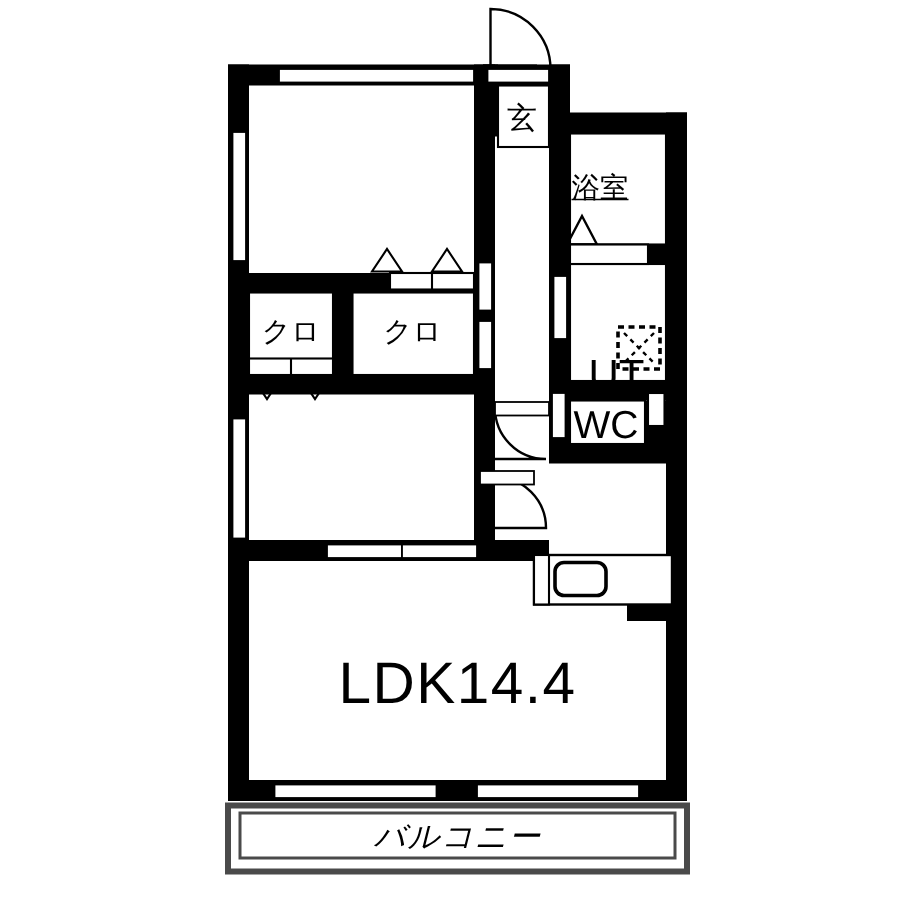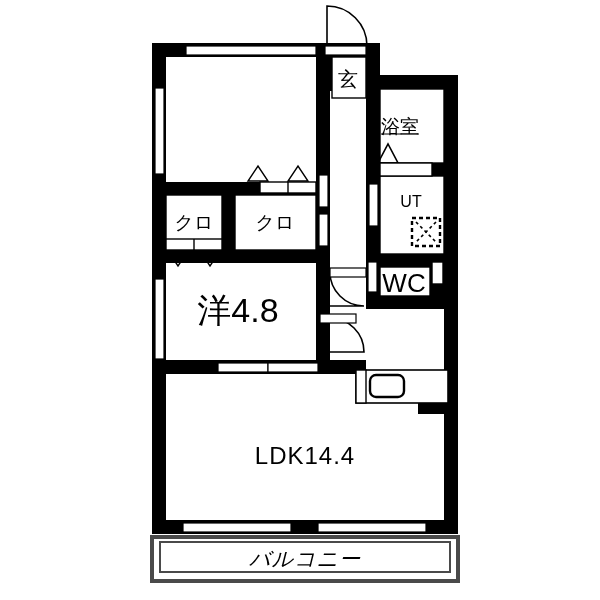--- a/index.html
+++ b/index.html
@@ -28,35 +28,36 @@
     white-space: nowrap;
     line-height: 1;
     font-weight: 400;
     letter-spacing: 0px;
   }
   .lbl-room {
     font-size: 34px;
     font-family: "Liberation Sans", "DejaVu Sans", sans-serif;
   }
   .lbl-ldk {
-    font-size: 24px;
+    font-size: 39px;
     letter-spacing: 1px;
   }
   .lbl-sm {
     font-size: 20px;
   }
   .lbl-xs {
     font-size: 19px;
   }
   .lbl-bal {
     font-size: 21px;
     letter-spacing: 1px;
   }
   .lbl-ut {
-    font-size: 16px;
+    font-size: 28px;
+    margin-top: 48px;
   }
   .lbl-wc {
     font-size: 26px;
   }
   .center {
     transform: translate(-50%, -50%);
   }
 </style>
 </head>
 <body>
@@ -195,21 +196,20 @@
     </g>
 
     <g>
       <rect x="152" y="537" width="306" height="44" fill="#ffffff" stroke="#4a4a4a" stroke-width="4"></rect>
       <rect x="160" y="542" width="290" height="30" fill="#ffffff" stroke="#4a4a4a" stroke-width="2"></rect>
     </g>
 
   </svg>
 
 
-  <div class="lbl lbl-room center" style="left:238px; top:310px;">洋4.8</div>
 
   <div class="lbl lbl-ldk center" style="left:305px; top:456px;">LDK14.4</div>
 
   <div class="lbl lbl-sm center" style="left:348px; top:79px;">玄</div>
 
   <div class="lbl lbl-xs center" style="left:400px; top:126px;text-decoration:underline;">浴室</div>
 
   <div class="lbl lbl-ut center" style="left:411px; top:202px;">UT</div>
 
   <div class="lbl lbl-wc center" style="left:404px; top:283px;">WC</div>

